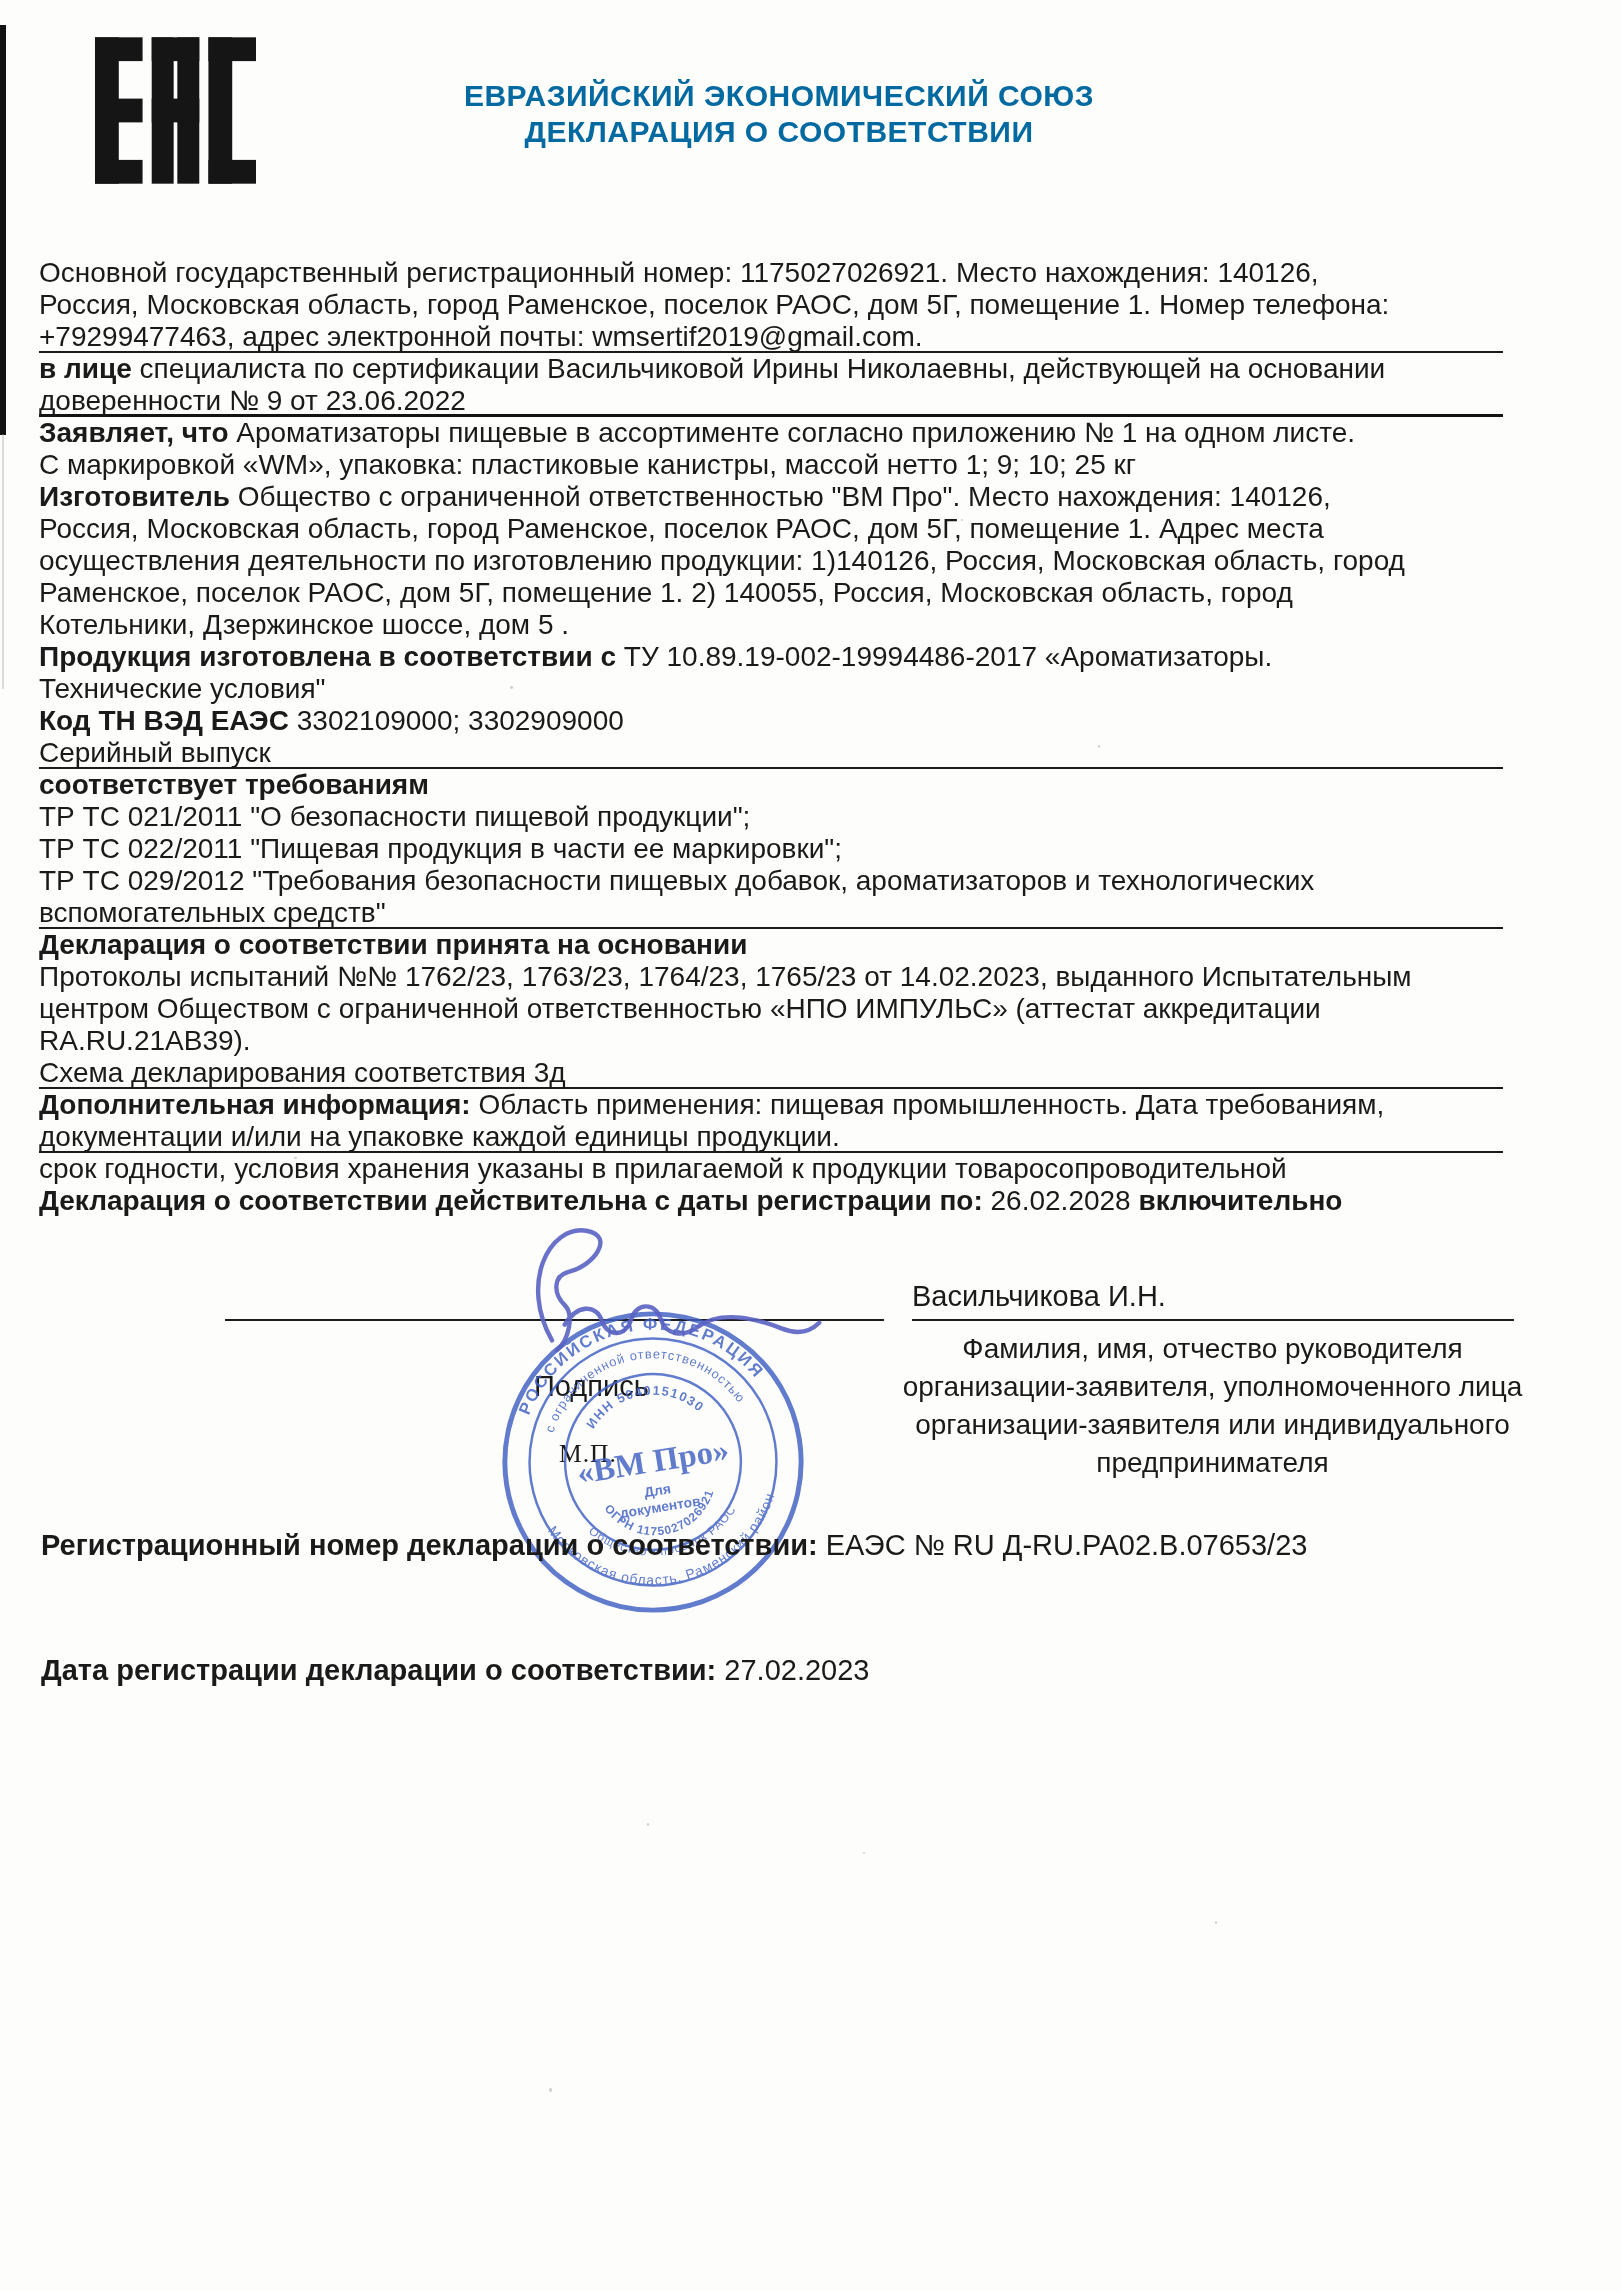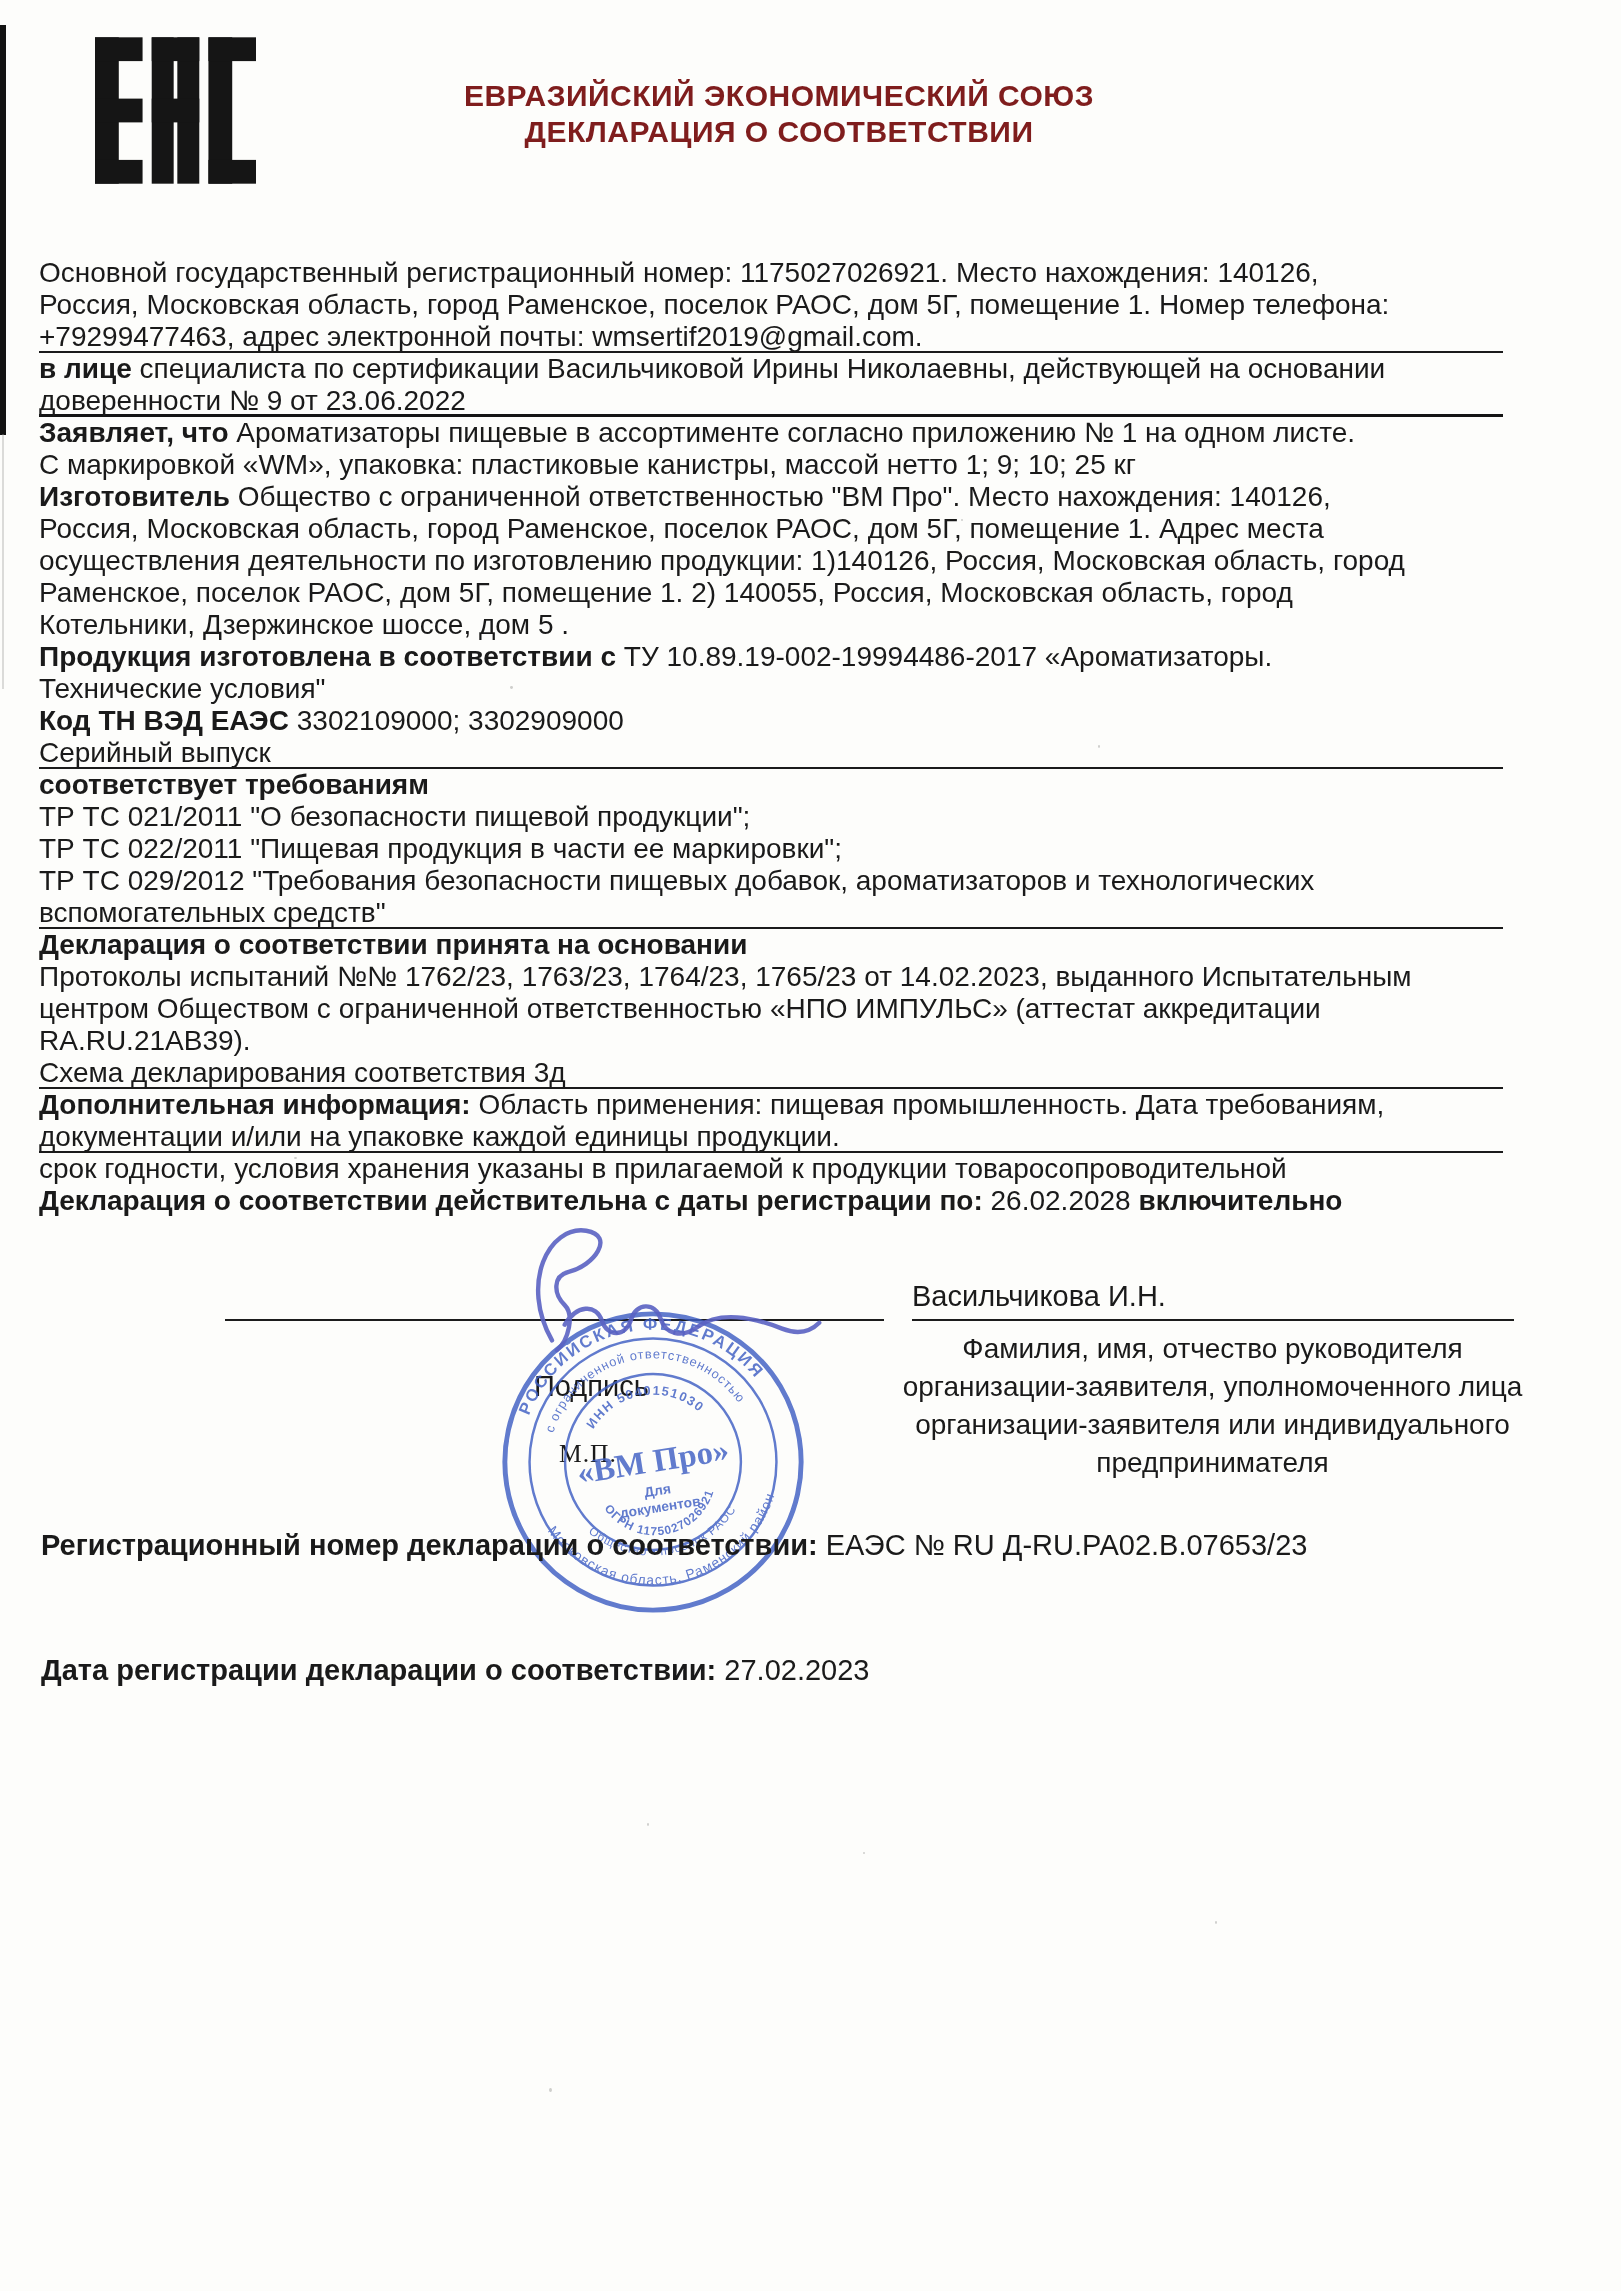--- a/index.html
+++ b/index.html
@@ -10,21 +10,21 @@
     color:#1a1a1a;overflow:hidden;
   }
   
   .scan-edge{position:absolute;left:0;top:24.5px;width:5.9px;height:410px;background:#121212;}
   .scan-edge2{position:absolute;left:2px;top:434px;width:2px;height:255px;background:#9a9a9a;opacity:.35;}
 
   
   .eac-logo{position:absolute;left:95px;top:35px;width:161px;height:151px;}
   .doc-title{
     position:absolute;left:240px;top:78px;width:1078px;text-align:center;
-    font-weight:bold;font-size:30px;line-height:36px;color:#7f1d1d;letter-spacing:0.5px;
+    font-weight:bold;font-size:30px;line-height:36px;color:#0369a1;letter-spacing:0.5px;
   }
 
   
   .body-block{position:absolute;left:39px;top:257px;width:1464px;}
   .line{height:32px;line-height:32px;font-size:28px;white-space:nowrap;box-sizing:border-box;}
   .line.u{border-bottom:2.9px solid #1b1b1b;}
   .line.u2{border-bottom:3.9px solid #141414;}
   .b{font-weight:bold;}
 
   

